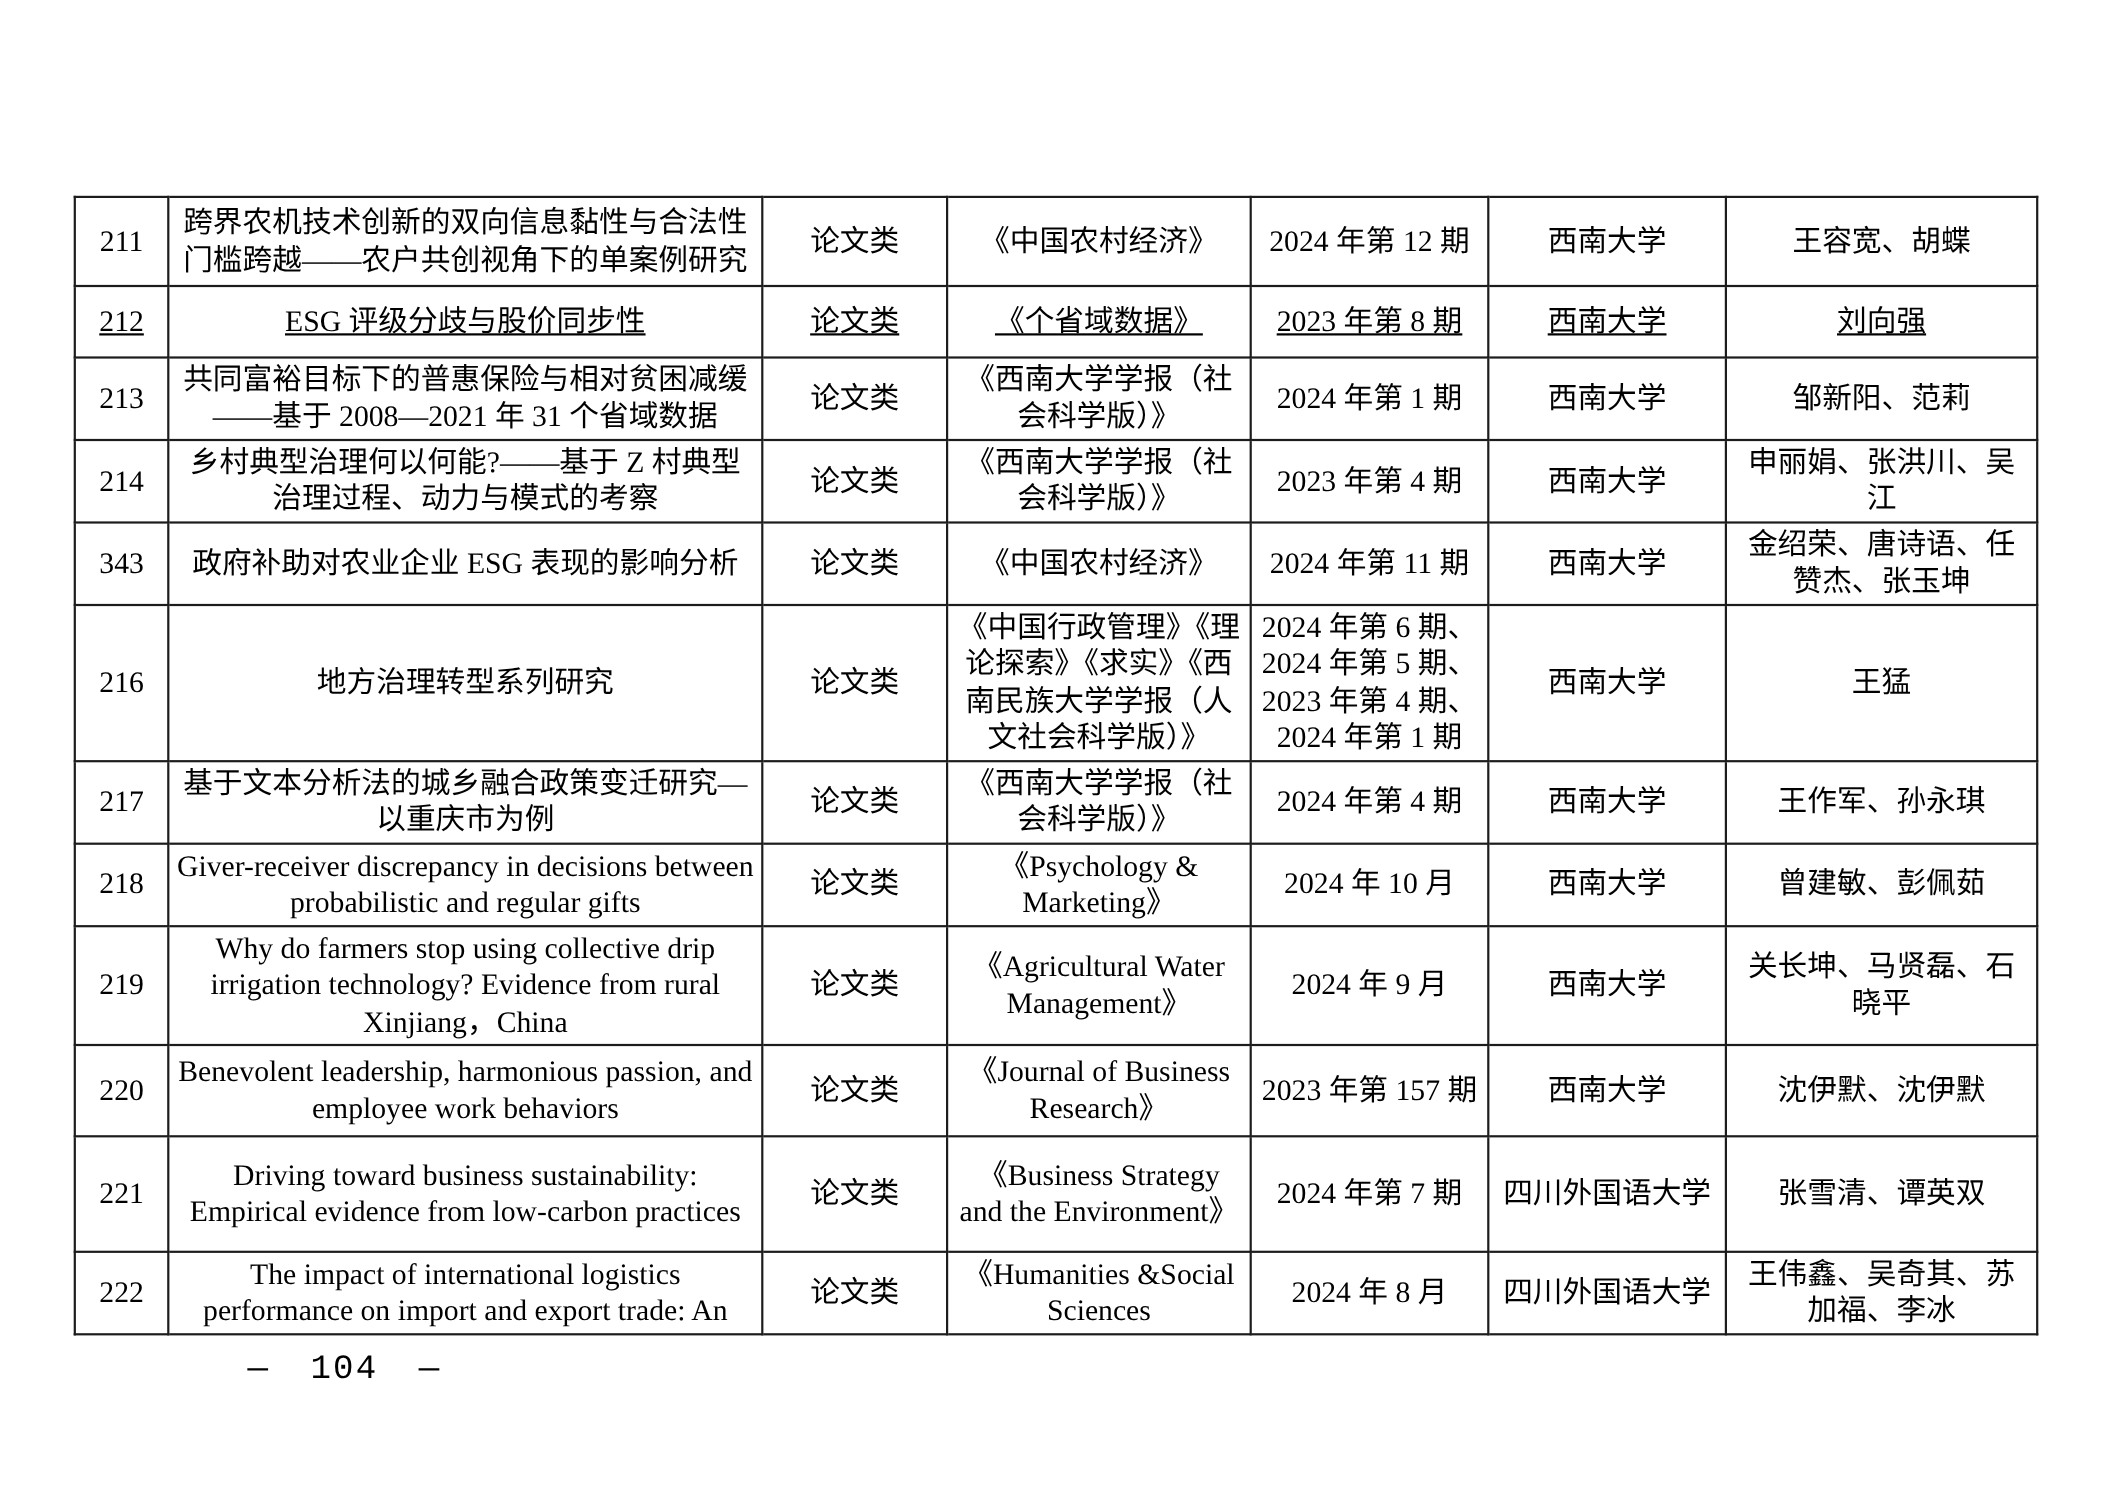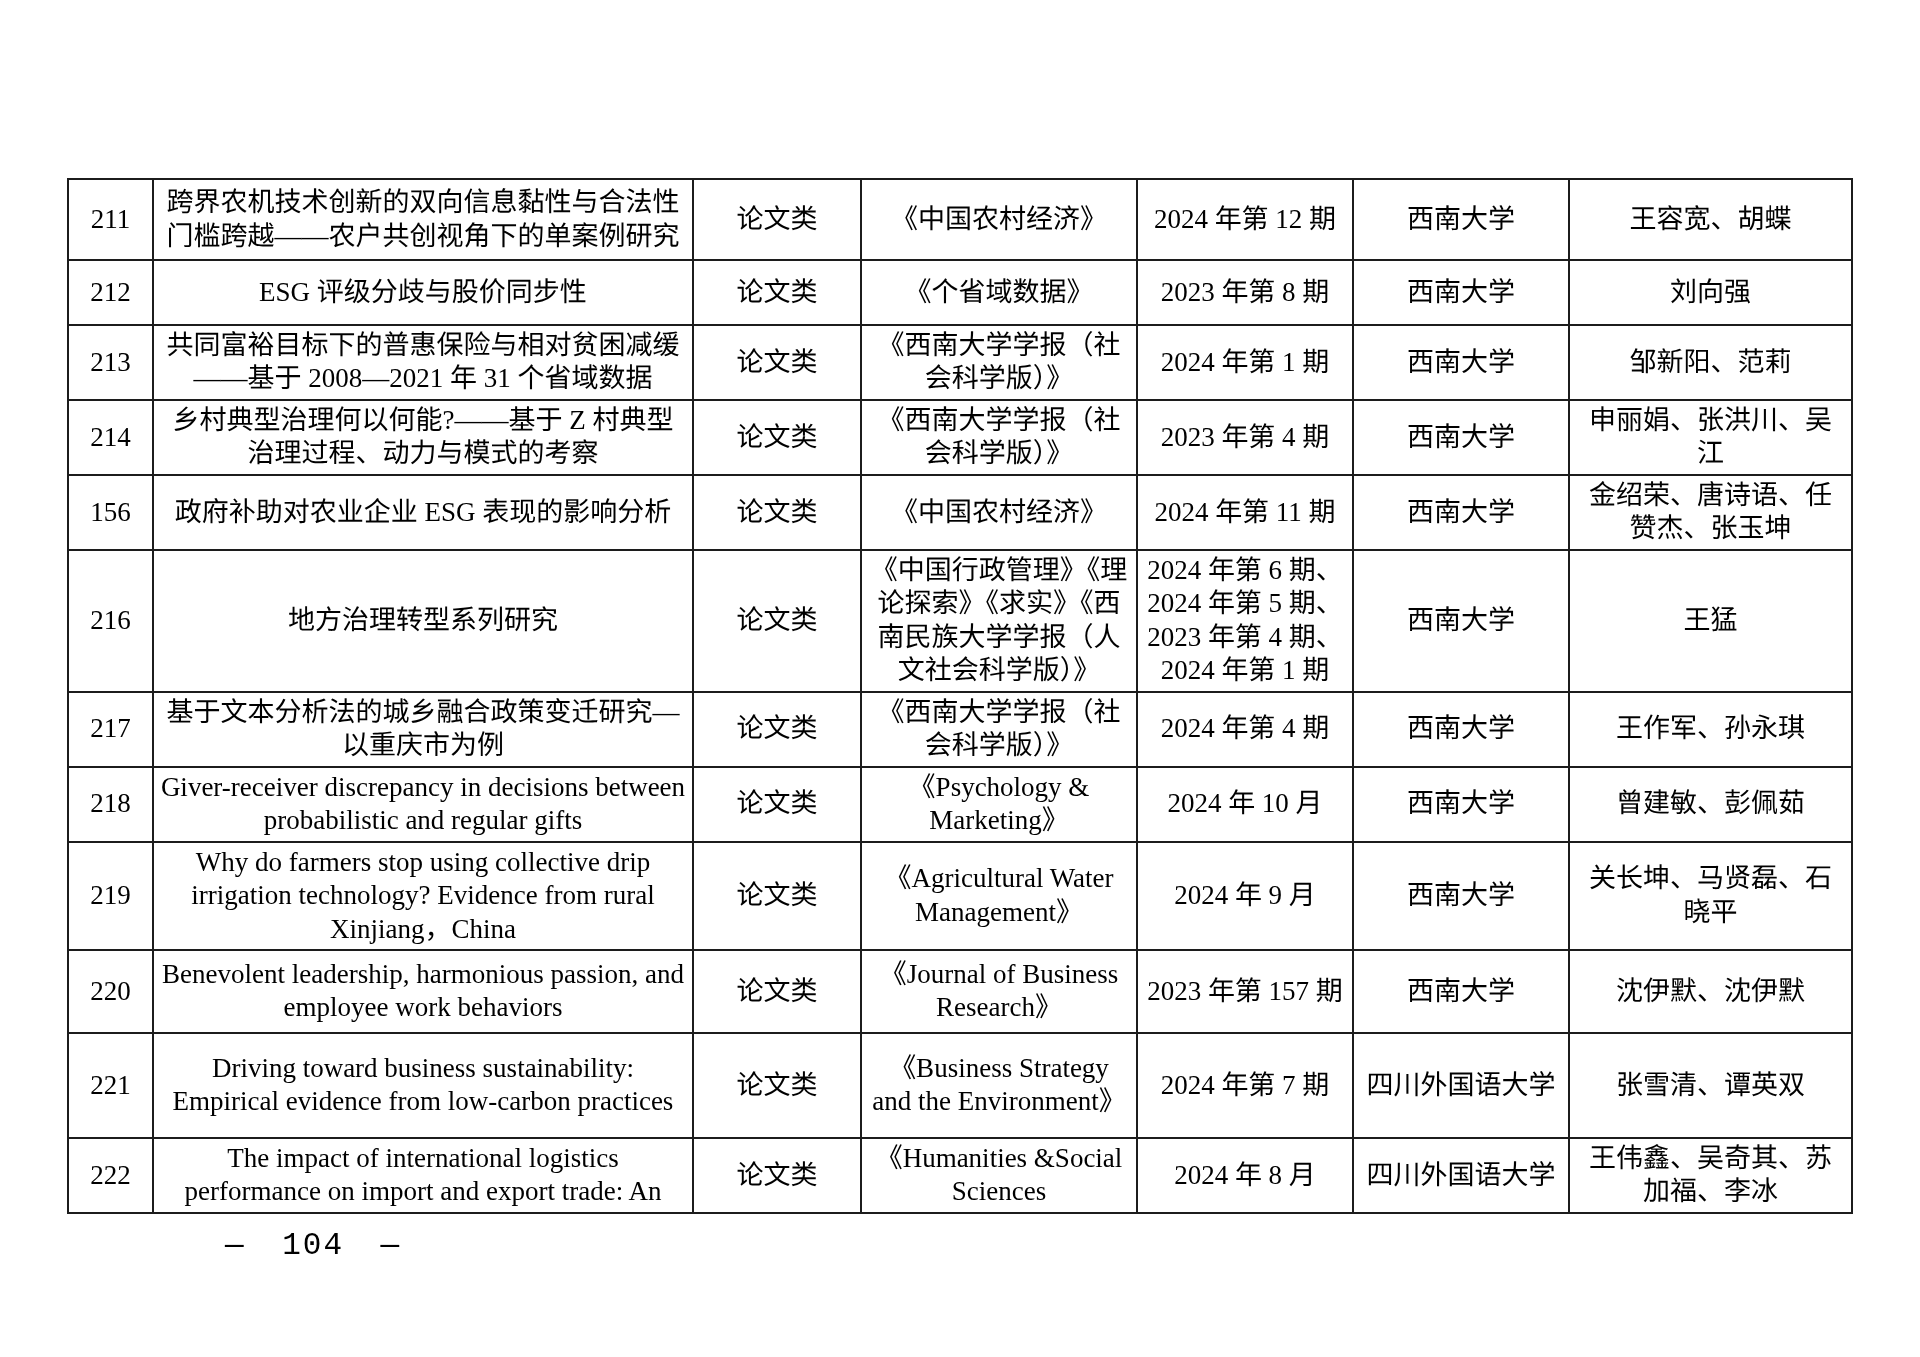--- a/index.html
+++ b/index.html
@@ -34,21 +34,21 @@
     line-height: 1.24;
     padding: 3px 6px;
     overflow: hidden;
     word-wrap: break-word;
   }
   .c-no { font-size: 28px; }
   .c-issue { white-space: pre-line; }
   .c-title, .c-journal, .c-authors { line-break: loose; }
   
   #table-body tr:nth-child(1)  { height: 81px; }
-  #table-body tr:nth-child(2)  { height: 65px; }
+  #table-body tr:nth-child(2)  { height: 65px; text-decoration: underline; }
   #table-body tr:nth-child(3)  { height: 71px; }
   #table-body tr:nth-child(4)  { height: 71px; }
   #table-body tr:nth-child(5)  { height: 68px; }
   #table-body tr:nth-child(6)  { height: 130px; }
   #table-body tr:nth-child(7)  { height: 70px; margin-left: 12px; }
   #table-body tr:nth-child(8)  { height: 66px; }
   #table-body tr:nth-child(9)  { height: 98px; }
   #table-body tr:nth-child(10) { height: 83px; font-family: Liberation Serif, serif; }
   #table-body tr:nth-child(11) { height: 105px; }
   #table-body tr:nth-child(12) { height: 73px; font-family: Liberation Serif, serif; }
@@ -109,21 +109,21 @@
         <tr>
     <td class="c-no">214</td>
     <td class="c-title">乡村典型治理何以何能?——基于 Z 村典型治理过程、动力与模式的考察</td>
     <td class="c-type">论文类</td>
     <td class="c-journal">《西南大学学报（社会科学版）》</td>
     <td class="c-issue">2023 年第 4 期</td>
     <td class="c-university">西南大学</td>
     <td class="c-authors">申丽娟、张洪川、吴江</td>
   </tr>
         <tr>
-    <td class="c-no">156</td>
+    <td class="c-no">343</td>
     <td class="c-title">政府补助对农业企业 ESG 表现的影响分析</td>
     <td class="c-type">论文类</td>
     <td class="c-journal">《中国农村经济》</td>
     <td class="c-issue">2024 年第 11 期</td>
     <td class="c-university">西南大学</td>
     <td class="c-authors">金绍荣、唐诗语、任赞杰、张玉坤</td>
   </tr>
         <tr>
     <td class="c-no">216</td>
     <td class="c-title">地方治理转型系列研究</td>

